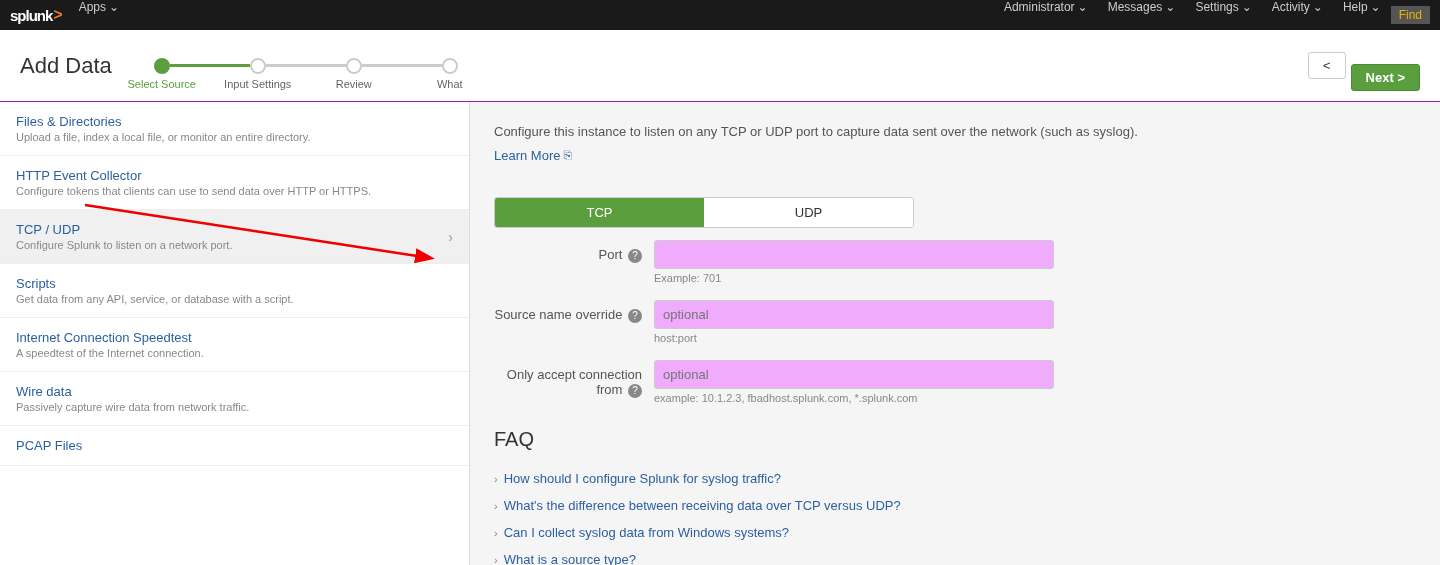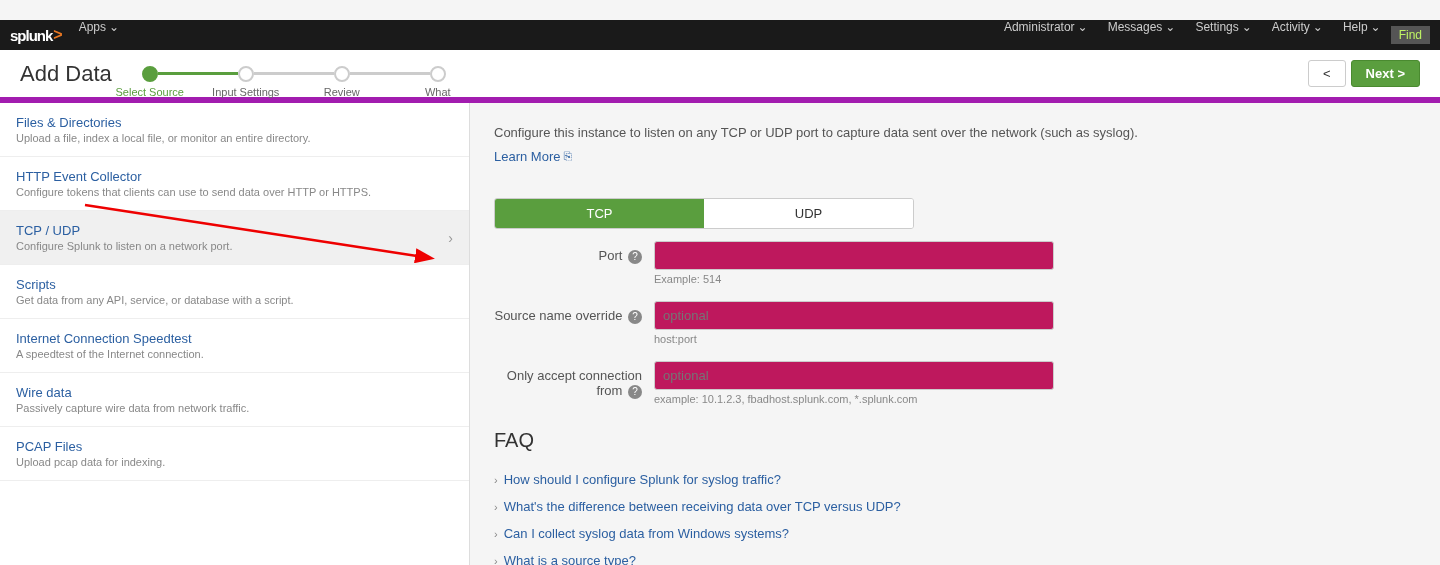--- a/index.html
+++ b/index.html
@@ -6,21 +6,20 @@
     body { font-family: Arial, Helvetica, sans-serif; font-size: 13px; background: #f5f5f5; }
 
     
     .top-nav {
       background: #1a1a1a;
       height: 30px;
       display: flex;
       align-items: center;
       padding: 0 10px;
       color: #ccc;
-      margin-top: 20px;
     }
     .top-nav .logo {
       color: #fff;
       font-size: 16px;
       font-weight: bold;
       margin-right: 6px;
       display: flex;
       align-items: center;
     }
     .logo-splunk { color: #fff; font-size: 15px; font-weight: bold; letter-spacing: -1px; }
@@ -31,36 +30,36 @@
       padding: 0 10px;
       cursor: pointer;
       display: flex;
       align-items: flex-start;
       gap: 3px;
       height: 30px;
     }
     .nav-right { margin-left: auto; display: flex; align-items: center; }
     .find-btn {
       background: #555;
-      color: #bef264;
+      color: #eab308;
       border: none;
       padding: 2px 8px;
       font-size: 12px;
       cursor: pointer;
       height: 18px;
     }
 
     
     .header-bar {
       background: #fff;
-      border-bottom: 6px solid #a21caf;
+      border-bottom: 1px solid #a21caf;
       padding: 10px 20px;
       display: flex;
       align-items: center;
-      gap: 20px;
+      gap: 32px;
     }
     .page-title {
       font-size: 22px;
       color: #333;
       font-weight: normal;
       margin-right: 10px;
     }
     .wizard-steps {
       display: flex;
       align-items: center;
@@ -99,20 +98,21 @@
     .nav-prev-btn {
       background: #fff;
       border: 1px solid #ccc;
       color: #333;
     }
     .nav-next-btn {
       background: #5a9e3e;
       border: 1px solid #4a8a30;
       color: #fff;
       font-weight: bold;
+      margin-top: 24px;
     }
 
     
     .main-content {
       display: flex;
       height: calc(100vh - 30px - 60px);
       min-height: 450px;
     }
 
     
@@ -203,21 +203,21 @@
       flex-shrink: 0;
     }
     .form-field-wrap { flex: 1; }
     .form-input {
       width: 100%;
       max-width: 400px;
       padding: 6px 8px;
       border: 1px solid #ccc;
       border-radius: 3px;
       font-size: 13px;
-      background: #be185d;
+      background: #f0abfc;
     }
     .form-hint {
       font-size: 11px;
       color: #888;
       margin-top: 3px;
     }
     .question-mark {
       display: inline-block;
       width: 14px;
       height: 14px;
@@ -363,21 +363,20 @@
     <div class="sidebar-item">
       <div class="sidebar-item-content">
         <div class="sidebar-item-title">Wire data</div>
         <div class="sidebar-item-desc">Passively capture wire data from network traffic.</div>
       </div>
     </div>
 
     <div class="sidebar-item">
       <div class="sidebar-item-content">
         <div class="sidebar-item-title">PCAP Files</div>
-        <div class="sidebar-item-desc">Upload pcap data for indexing.</div>
       </div>
     </div>
 
   </div>
 
   <div class="right-panel">
     
     <p class="description-text">Configure this instance to listen on any TCP or UDP port to capture data sent over the network (such as syslog).</p>
     <a class="learn-more">
       <span>Learn More</span>
@@ -391,21 +390,21 @@
     </div>
 
     
     <div class="form-group">
       <div class="form-label">
         <span>Port</span>
         <span class="question-mark">?</span>
       </div>
       <div class="form-field-wrap">
         <input class="form-input" type="text" style="">
-        <div class="form-hint">Example: 514</div>
+        <div class="form-hint">Example: 701</div>
       </div>
     </div>
 
     
     <div class="form-group">
       <div class="form-label">
         <span>Source name override</span>
         <span class="question-mark">?</span>
       </div>
       <div class="form-field-wrap">

